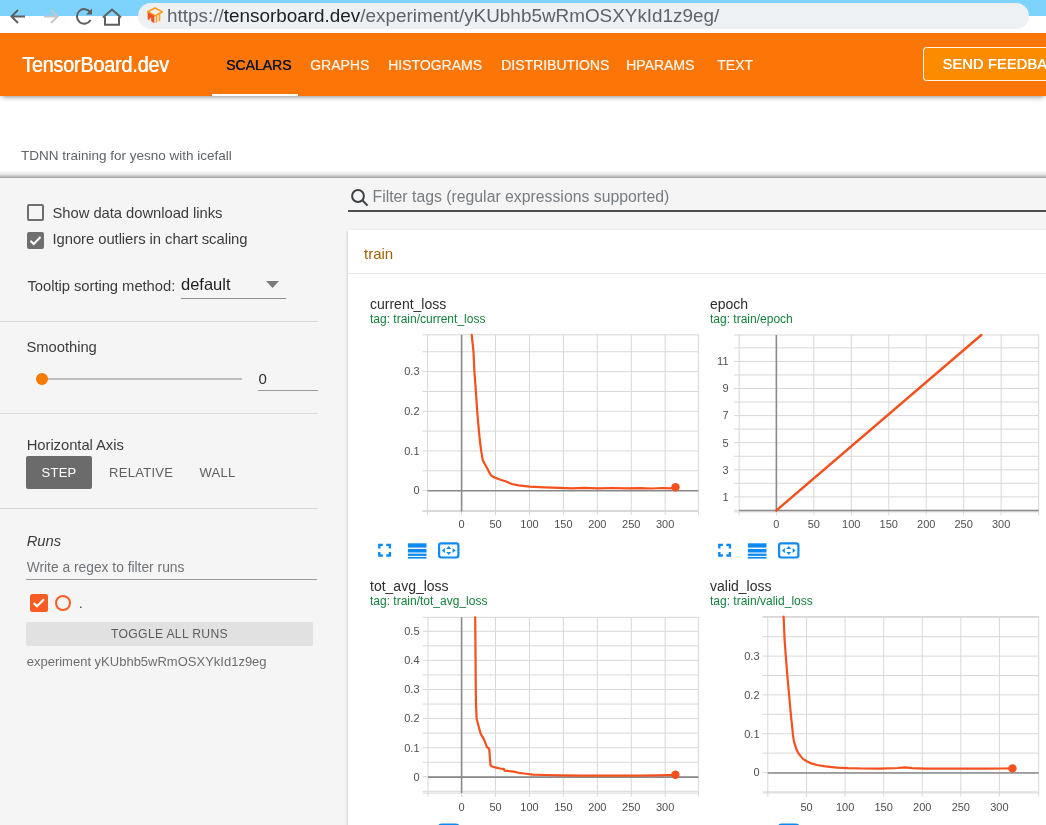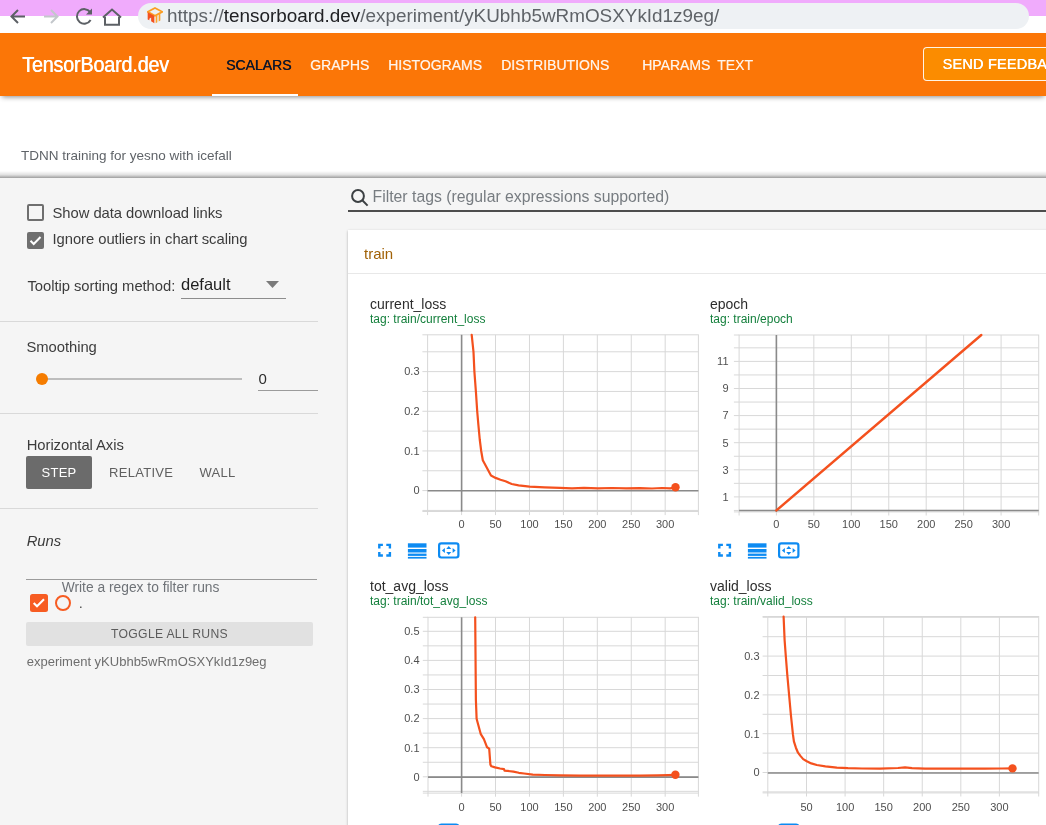--- a/index.html
+++ b/index.html
@@ -1,20 +1,20 @@
 <!DOCTYPE html>
 <html><head>
 <meta charset="utf-8">
 <style>
   * { margin:0; padding:0; box-sizing:border-box; }
   html,body { width:1046px; height:825px; overflow:hidden; background:#fff;
     font-family:"Liberation Sans", sans-serif; }
   .abs { position:absolute; }
   
-  #chrome { position:absolute; left:0; top:0; width:1046px; height:16px; background:#f0abfc; }
+  #chrome { position:absolute; left:0; top:0; width:1046px; height:16px; background:#7dd3fc; }
   #pill { position:absolute; left:138px; top:2.5px; width:891px; height:26px;
     background:#eef1f4; border-radius:13px; }
   #url { position:absolute; left:167px; top:3px; height:26px; line-height:26px;
     font-size:18.9px; color:#5f6368; letter-spacing:0px; }
   #url b { color:#202124; font-weight:normal; }
   
   #appbar { position:absolute; left:0; top:33px; width:1046px; height:63px;
     background:#fb7607; box-shadow:0 3px 5px -2px rgba(0,0,0,0.45); z-index:3; }
   #logo { position:absolute; left:22px; top:0; height:63px; line-height:64px;
     color:#fff; font-size:21.5px; font-weight:normal; letter-spacing:-0.2px;
@@ -66,21 +66,21 @@
   </svg>
   <div id="url">https://<b>tensorboard.dev</b>/experiment/yKUbhb5wRmOSXYkId1z9eg/</div>
 </div>
 
 <div id="appbar">
   <div id="logo">TensorBoard.dev</div>
   <div class="nav on" style="left:226px">SCALARS</div>
   <div class="nav" style="left:310px">GRAPHS</div>
   <div class="nav" style="left:388px">HISTOGRAMS</div>
   <div class="nav" style="left:501px">DISTRIBUTIONS</div>
-  <div class="nav" style="left:642px">HPARAMS</div>
+  <div class="nav" style="left:626px">HPARAMS</div>
   <div class="nav" style="left:717px">TEXT</div>
   <div id="inkbar"></div>
   <div id="fbbtn">SEND FEEDBACK</div>
 </div>
 
 <div id="band"></div>
 <div id="bandshadow"></div>
 <div id="tdnn">TDNN training for yesno with icefall</div>
 
 <div id="content"></div>
@@ -106,21 +106,21 @@
 <div class="abs" style="left:36.4px;top:372.5px;width:12px;height:12px;border-radius:50%;background:#f57c00"></div>
 <div class="abs" style="left:258.5px;top:370px;font-size:15px;color:#2d2d2d;">0</div>
 <div class="abs" style="left:258px;top:390px;width:59.5px;height:1px;background:#9b9b9b"></div>
 <div class="divider" style="top:413px"></div>
 <div class="sblabel" style="left:26.7px;top:436.5px;">Horizontal Axis</div>
 <div class="abs" style="left:26px;top:456px;width:66px;height:33px;background:#6b6b6b;border-radius:2px;color:#fff;font-size:13px;text-align:center;line-height:33px;letter-spacing:0.3px;">STEP</div>
 <div class="abs" style="left:109px;top:456px;width:57px;height:33px;color:#606060;font-size:13px;text-align:center;line-height:33px;letter-spacing:0.3px;">RELATIVE</div>
 <div class="abs" style="left:195px;top:456px;width:45px;height:33px;color:#606060;font-size:13px;text-align:center;line-height:33px;letter-spacing:0.3px;">WALL</div>
 <div class="divider" style="top:507.5px"></div>
 <div class="sblabel" style="left:26.7px;top:532.5px;font-style:italic;">Runs</div>
-<div class="abs" style="left:26.7px;top:580px;font-size:13.8px;color:#6f7378;margin-left:35px;">Write a regex to filter runs</div>
+<div class="abs" style="left:26.7px;top:560px;font-size:13.8px;color:#6f7378;">Write a regex to filter runs</div>
 <div class="abs" style="left:26.2px;top:579px;width:291px;height:1px;background:#9b9b9b"></div>
 <div class="abs" style="left:30px;top:594px;width:17.5px;height:17.5px;background:#f75c22;border-radius:2.5px;">
   <svg width="17.5" height="17.5" viewBox="0 0 17.5 17.5">
       <path d="M3.7,9 l3.3,3.3 L14,5.2" stroke="#fff" stroke-width="2.1" fill="none"></path>
     </svg>
 </div>
 <div class="abs" style="left:55.2px;top:594.9px;width:15.8px;height:15.8px;border:2px solid #f75c22;border-radius:50%;"></div>
 <div class="abs" style="left:79px;top:596px;font-size:13px;color:#3c3c3c;">.</div>
 <div class="abs" style="left:26px;top:621.5px;width:287px;height:24px;background:#e1e1e1;border-radius:2px;color:#5c5c5c;font-size:12.2px;letter-spacing:0.3px;text-align:center;line-height:24px;">TOGGLE ALL RUNS</div>
 <div class="abs" style="left:26.7px;top:653.5px;font-size:13px;color:#6e6e6e;">experiment yKUbhb5wRmOSXYkId1z9eg</div>

